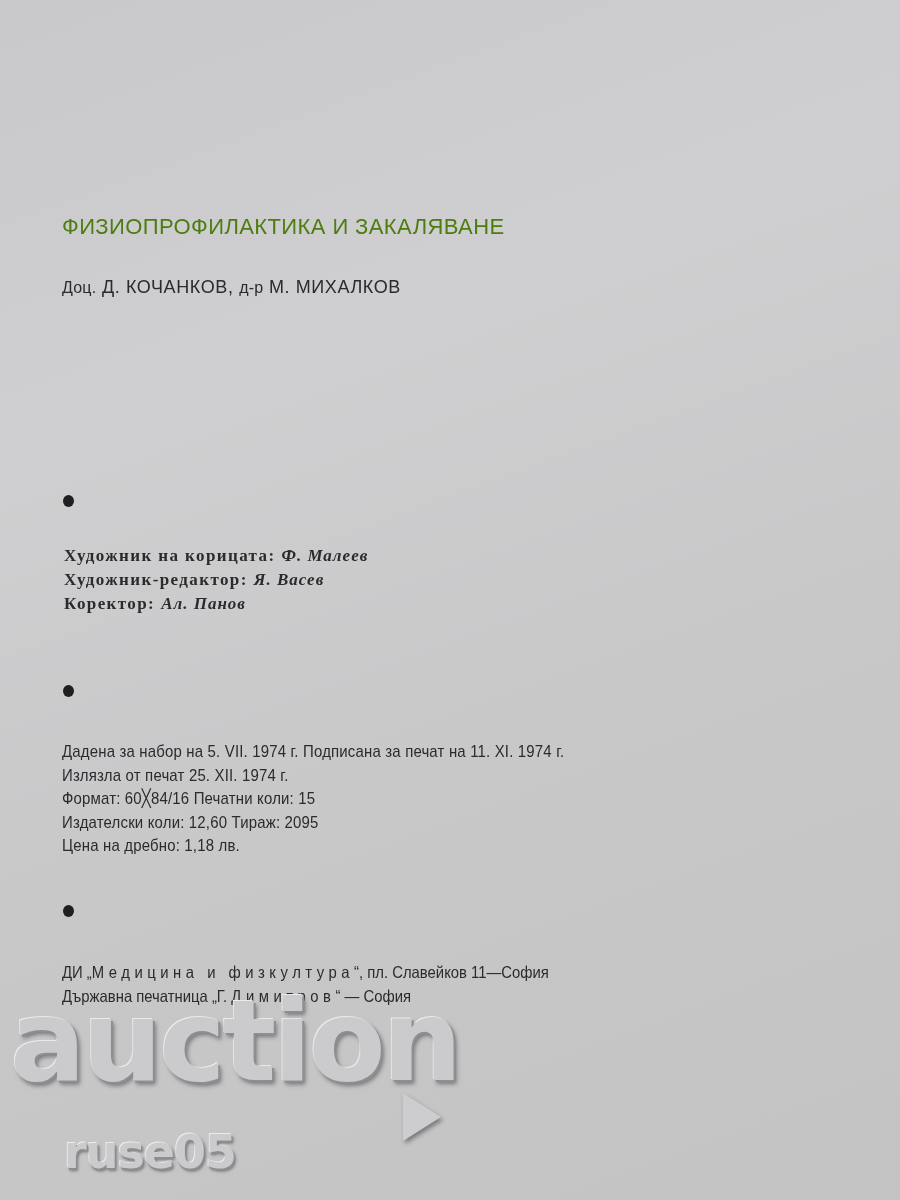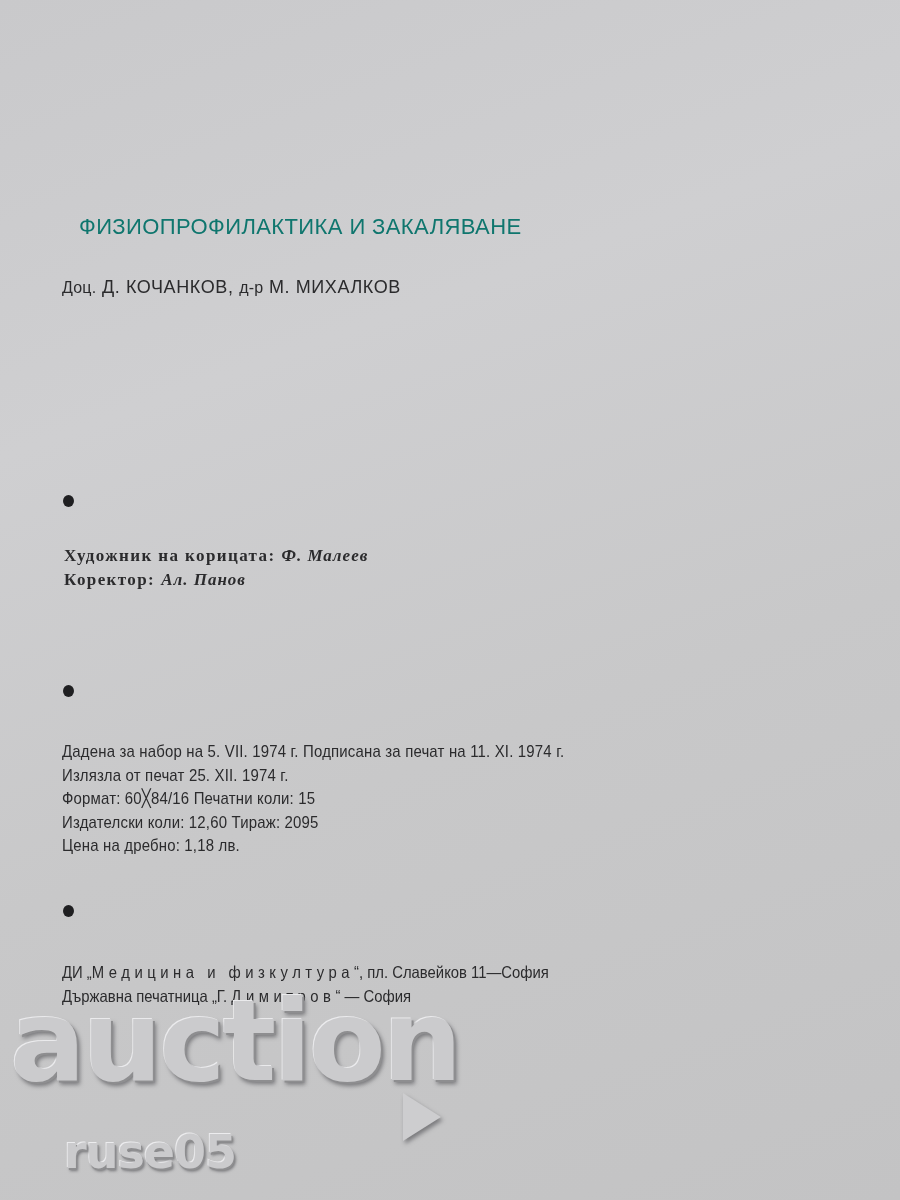--- a/index.html
+++ b/index.html
@@ -8,21 +8,21 @@
       background: linear-gradient(160deg, #c9c9cb 0%, #cfcfd1 30%, #c8c8c9 60%, #c3c3c4 100%);
       position: relative;
       font-family: "Liberation Sans Narrow", "Liberation Sans", sans-serif;
       color: #2b2b2d;
     }
     .page { position: absolute; inset: 0; }
     .abs { position: absolute; white-space: nowrap; }
 
     .title {
       left: 62px; top: 214px; font-size: 22px; letter-spacing: 0.4px;
-      color: #0f766e; font-family: "Liberation Sans", sans-serif; margin-left: 17px;
+      color: #4d7c0f; font-family: "Liberation Sans", sans-serif;
     }
     .authors {
       left: 62px; top: 277px; font-size: 18px; letter-spacing: 0.6px;
       font-family: "Liberation Sans", sans-serif;
     }
     .authors .lc { font-size: 16px; letter-spacing: 0.2px; text-align: right; }
 
     .block { left: 64px; font-family: "Liberation Serif", serif; font-size: 17px; line-height: 24px; }
     .block .role { font-weight: bold; letter-spacing: 0.3px; }
     .block .name { font-style: italic; font-weight: bold; letter-spacing: 1px; margin-left: 6px; }
@@ -76,20 +76,21 @@
     <span>Д. КОЧАНКОВ,</span>
     <span class="lc">д-р</span>
     <span>М. МИХАЛКОВ</span>
   </div>
 
 
   <div class="bullet" style="top:495px;"></div>
 
   <div class="abs block wide" style="top:544px;">
     <div><span class="role">Художник на корицата:</span><span class="name">Ф. Малеев</span></div>
+    <div><span class="role">Художник-редактор:</span><span class="name">Я. Васев</span></div>
     <div><span class="role">Коректор:</span><span class="name">Ал. Панов</span></div>
   </div>
 
   <div class="bullet" style="top:685px;"></div>
 
   <div class="abs pub">
     <div>Дадена за набор на 5. VII. 1974 г. Подписана за печат на 11. XI. 1974 г.</div>
     <div>Излязла от печат 25. XII. 1974 г.</div>
     <div>Формат: 60╳84/16  Печатни коли: 15</div>
     <div>Издателски коли: 12,60   Тираж: 2095</div>

